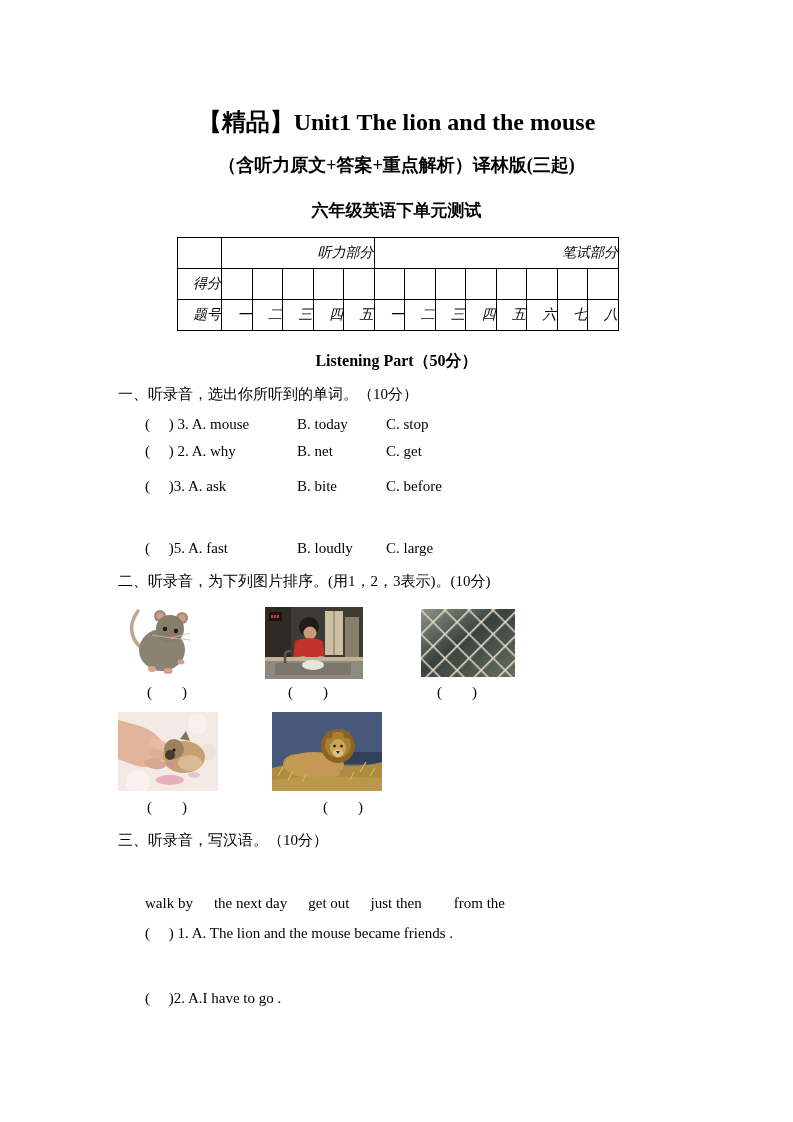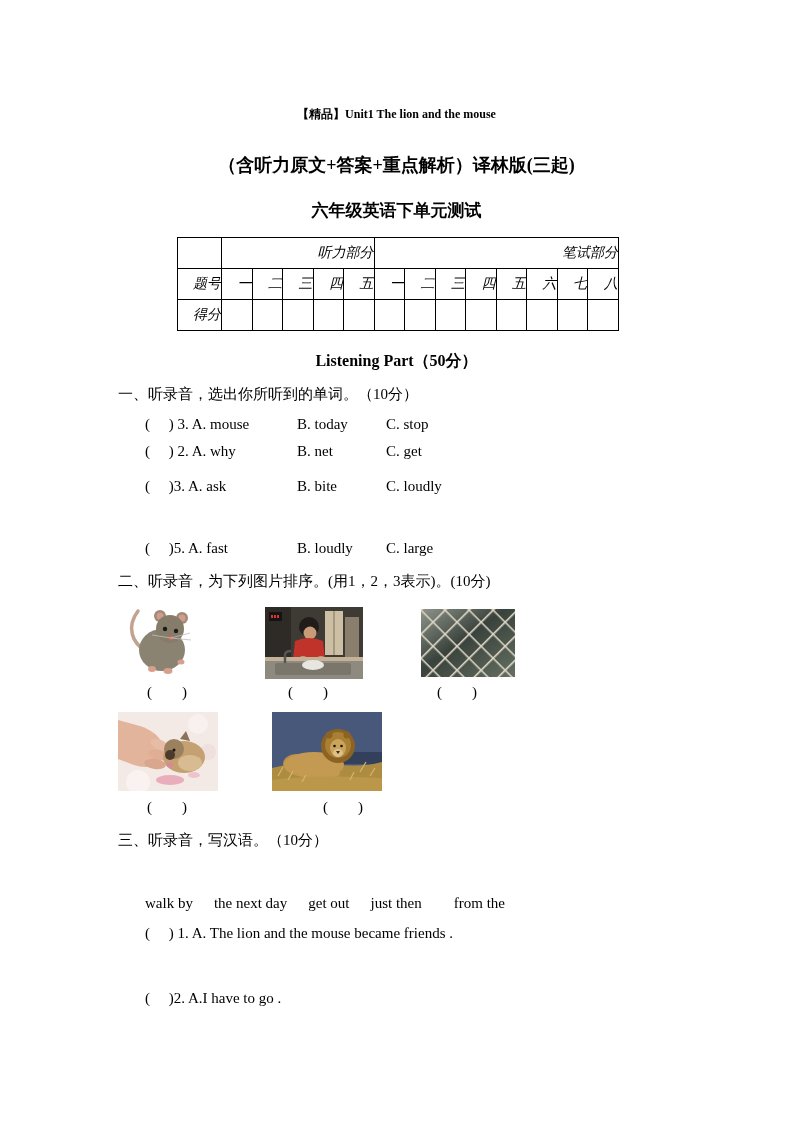--- a/index.html
+++ b/index.html
@@ -1,19 +1,19 @@
 <!DOCTYPE html>
 <html><head>
 <meta charset="utf-8">
 <style>
   html,body{margin:0;padding:0;background:#fff;}
   body{font-family:"Liberation Serif","DejaVu Serif",serif;color:#000;}
   .page{position:relative;width:793px;height:1122px;background:#ffffff;overflow:hidden;}
   .center{position:absolute;left:0;width:793px;text-align:center;white-space:pre;}
-  .t1{top:106px;font-size:12px;font-weight:bold;}
+  .t1{top:106px;font-size:24px;font-weight:bold;}
   .t2{top:153px;font-size:18px;font-weight:bold;}
   .t3{top:199px;font-size:17px;font-weight:bold;}
   .lp{top:351px;font-size:16px;font-weight:bold;}
   .sec{position:absolute;left:118px;font-size:15px;white-space:pre;}
   .s1{top:385px;} .s2{top:572px;} .s3{top:831px;} .s4{top:894px;}
   .item-row{position:absolute;left:145px;width:540px;height:20px;font-size:15px;}
   .lab{white-space:pre;}
   .optB{position:absolute;left:152px;white-space:pre;}
   .optC{position:absolute;left:241px;white-space:pre;}
   .i1{top:416px;} .i2{top:443px;} .i3{top:478px;} .i4{top:509px;} .i5{top:540px;}
@@ -56,72 +56,72 @@
         <col style="width:30.5px">
         <col style="width:31px">
     </colgroup>
     <tbody>
         <tr>
       <td></td>
       <td colspan="5">听力部分</td>
       <td colspan="8">笔试部分</td>
     </tr>
     <tr>
+      <td>得分</td>
+      <td></td>
+          <td></td>
+      <td></td>
+          <td></td>
+      <td></td>
+          <td></td>
+      <td></td>
+          <td></td>
+      <td></td>
+          <td></td>
+      <td></td>
+          <td></td>
+      <td></td>
+    </tr>
+    <tr>
       <td>题号</td>
       <td>一</td>
       <td>二</td>
       <td>三</td>
       <td>四</td>
       <td>五</td>
       <td>一</td>
       <td>二</td>
       <td>三</td>
       <td>四</td>
       <td>五</td>
       <td>六</td>
       <td>七</td>
       <td>八</td>
     </tr>
-    <tr>
-      <td>得分</td>
-      <td></td>
-          <td></td>
-      <td></td>
-          <td></td>
-      <td></td>
-          <td></td>
-      <td></td>
-          <td></td>
-      <td></td>
-          <td></td>
-      <td></td>
-          <td></td>
-      <td></td>
-    </tr>
   </tbody>
     </table>
 
   <div class="center lp">Listening Part（50分）</div>
 
   <div class="sec s1">一、听录音，选出你所听到的单词。（10分）</div>
 
   <div class="item-row i1">
     <span class="lab">(     ) 3. A. mouse</span>
     <span class="optB">B. today</span>
     <span class="optC">C. stop</span>
   </div>
   <div class="item-row i2">
     <span class="lab">(     ) 2. A. why</span>
     <span class="optB">B. net</span>
     <span class="optC">C. get</span>
   </div>
   <div class="item-row i3">
     <span class="lab">(     )3. A. ask</span>
     <span class="optB">B. bite</span>
-    <span class="optC">C. loudly</span>
+    <span class="optC">C. before</span>
   </div>
   <div class="item-row i5">
     <span class="lab">(     )5. A. fast</span>
     <span class="optB">B. loudly</span>
     <span class="optC">C. large</span>
   </div>
 
   <div class="sec s2">二、听录音，为下列图片排序。(用1，2，3表示)。(10分)</div>
 
   <div class="ph" style="left:118px;top:603px;">

